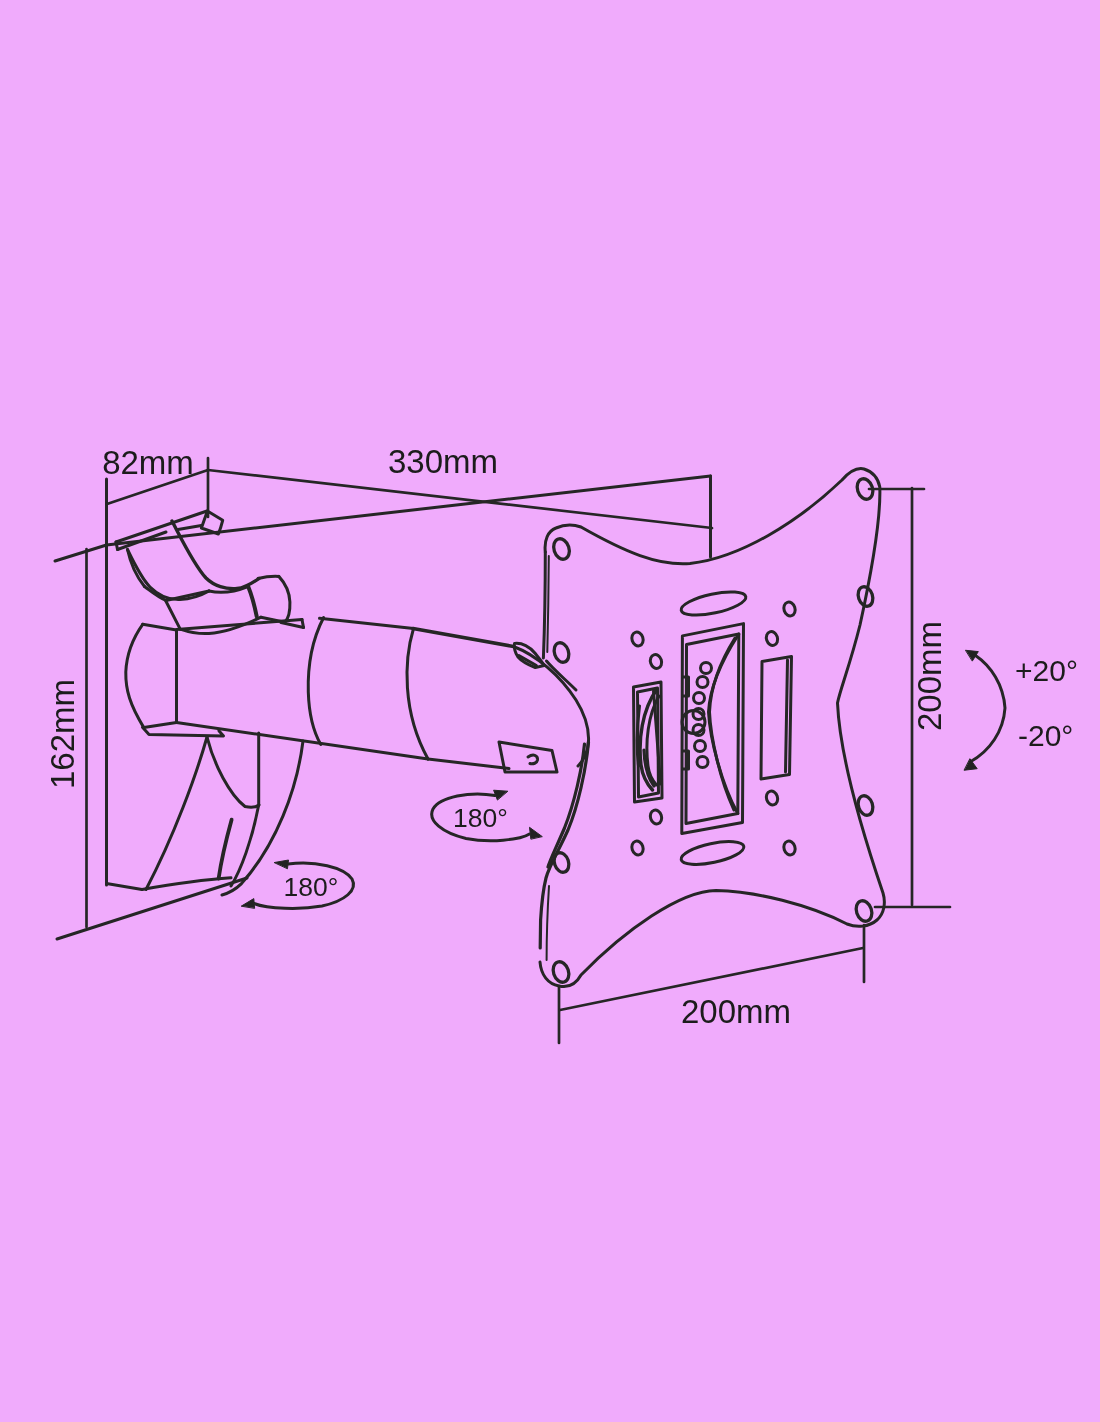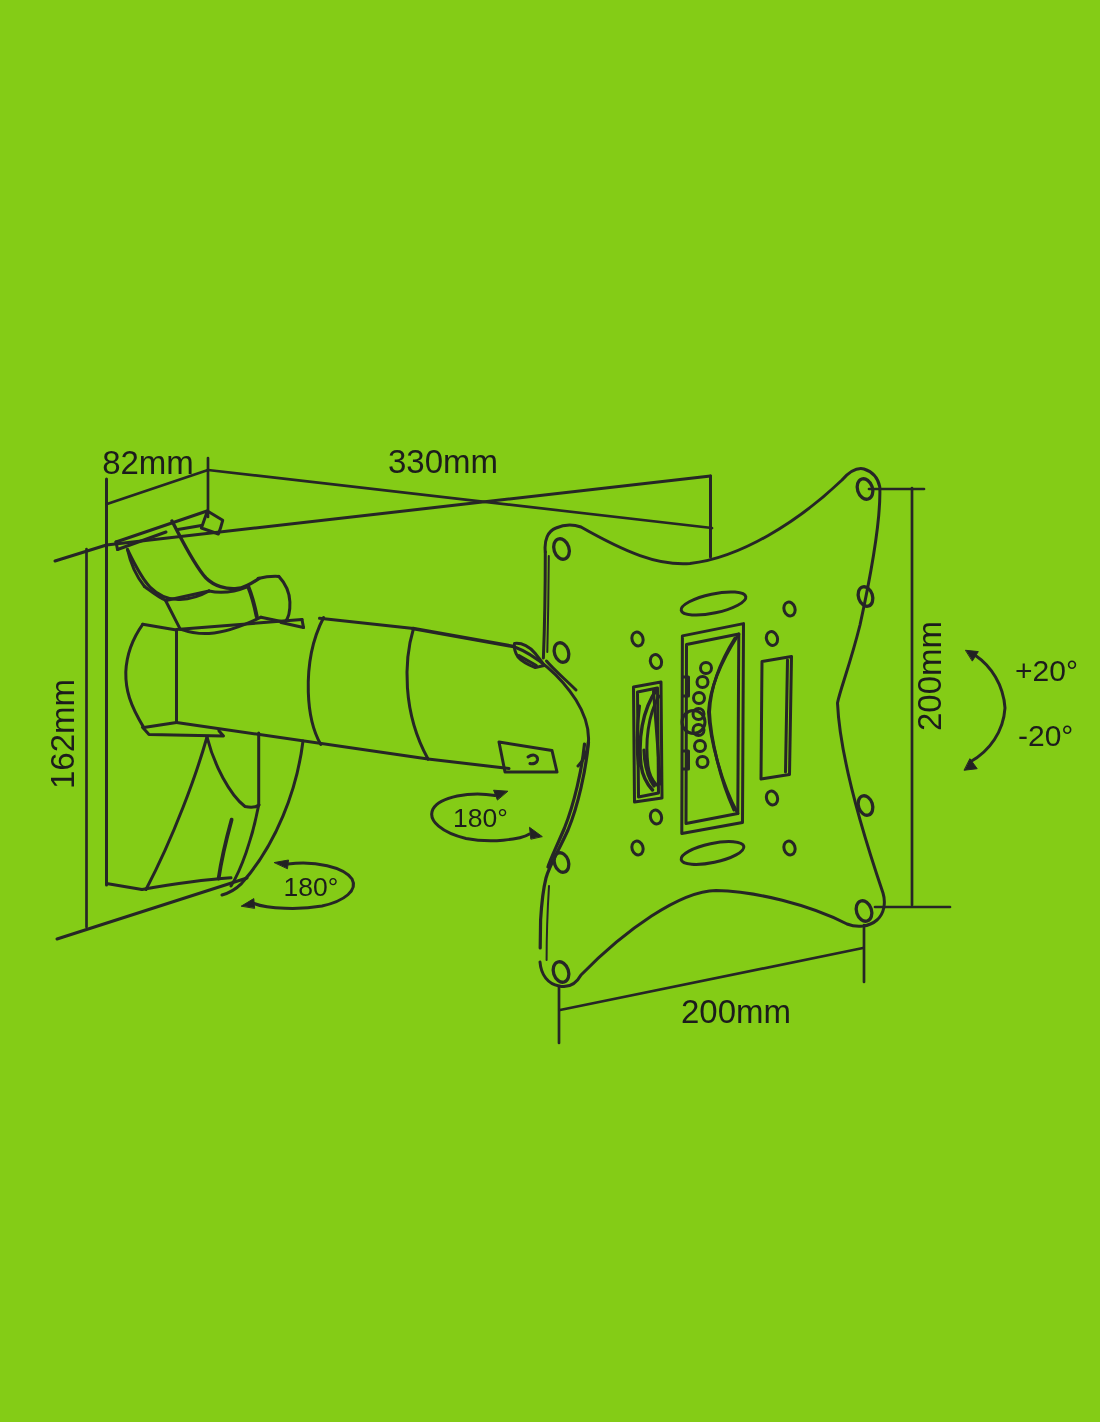--- a/index.html
+++ b/index.html
@@ -1,16 +1,16 @@
 <!DOCTYPE html>
 <html><head>
 <meta charset="utf-8">
 <style>
   html,body{margin:0;padding:0;background:#fff;}
-  #page{width:1100px;height:1422px;position:relative;background:#84cc16;overflow:hidden;}
+  #page{width:1100px;height:1422px;position:relative;background:#f0abfc;overflow:hidden;}
   svg{position:absolute;left:0;top:0;filter:blur(0.7px);}
   text{font-family:"Liberation Sans", sans-serif;fill:#1c1c1c;}
 </style>
 </head>
 <body>
 <div id="page">
 <svg width="1100" height="1422" viewBox="0 0 1100 1422" fill="none" stroke="#262626" stroke-width="3" stroke-linecap="round" stroke-linejoin="round">
 
 <g id="wall">
   <path d="M106.5,479 L106.5,885"></path>

